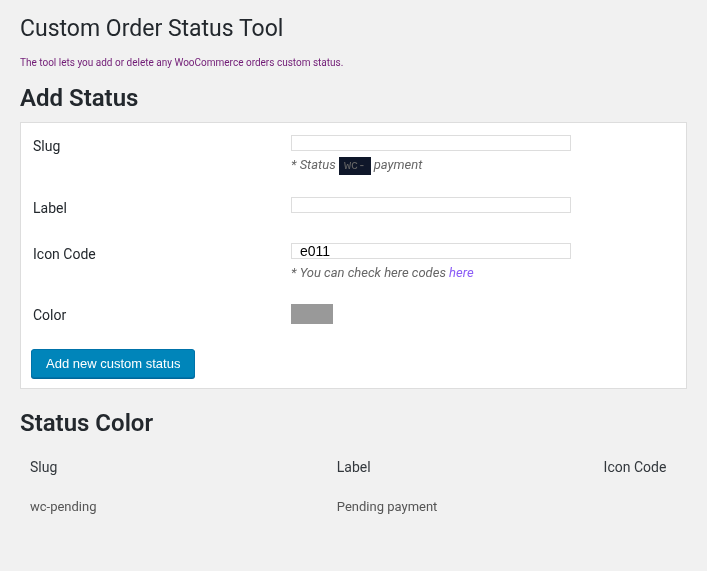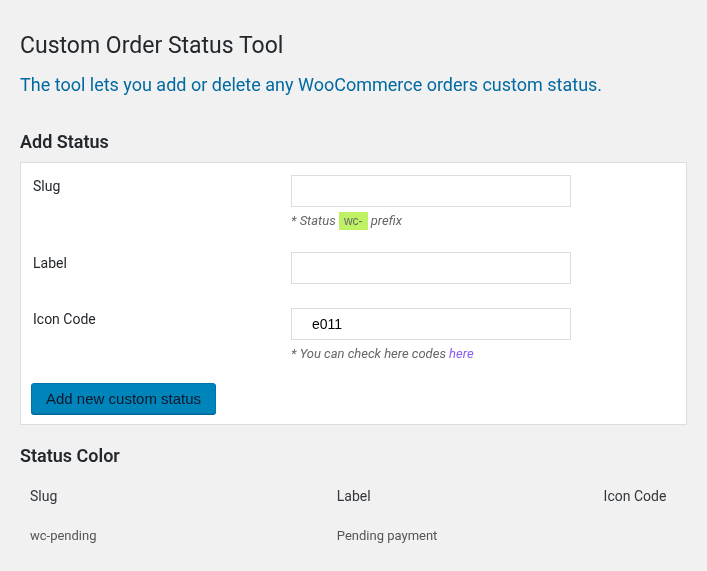--- a/index.html
+++ b/index.html
@@ -12,29 +12,29 @@
       background: #f1f1f1;
       color: #444;
       font-size: 13px;
       padding: 10px 20px;
       width: 707px;
     }
     h1 {
       font-size: 23px;
       font-weight: 400;
       color: #23282d;
-      margin: 22px 0 15px 0;
+      margin: 5px 0 15px 0;
     }
     .description {
-      font-size: 18px;
-      color: #0369a1;
-      margin-bottom: 36px;
+      font-size: 10px;
+      color: #701a75;
+      margin-bottom: 16px;
     }
     h2 {
-      font-size: 18px;
+      font-size: 24px;
       font-weight: 600;
       color: #23282d;
       margin-bottom: 10px;
     }
     .form-table {
       background: #fff;
       border: 1px solid #ddd;
       width: 100%;
       border-spacing: 0;
       margin-bottom: 20px;
@@ -50,39 +50,39 @@
       padding: 15px 10px 15px 12px;
       width: 260px;
       vertical-align: top;
     }
     .form-table td {
       padding: 12px 10px;
       vertical-align: top;
     }
     .form-table input[type="text"] {
       width: 280px;
-      padding: 4px 20px;
+      padding: 4px 8px;
       font-size: 14px;
       border: 1px solid #ddd;
       border-radius: 0;
       background: #fff;
-      height: 32px;
+      height: 16px;
     }
     .help-text {
       font-style: italic;
       color: #666;
       font-size: 13px;
       margin-top: 6px;
       display: block;
     }
     .help-text code {
       font-style: normal;
-      background: #bef264;
+      background: #0f172a;
       padding: 2px 5px;
-      font-family: Liberation Sans, sans-serif;
+      font-family: Liberation Mono, monospace;
       font-size: 12px;
     }
     .help-text a {
       color: #8b5cf6;
       text-decoration: none;
     }
     .color-swatch {
       width: 42px;
       height: 20px;
       border: 1px solid #999;
@@ -90,22 +90,22 @@
     }
     .color-gray {
       background: #999999;
     }
     .color-black {
       background: #000000;
     }
     .button-primary {
       background: #0085ba;
       border: 1px solid #0073aa;
-      color: #0f172a;
-      font-size: 15px;
+      color: #ffffff;
+      font-size: 13px;
       padding: 6px 14px;
       cursor: pointer;
       border-radius: 3px;
       box-shadow: 0 1px 0 #006799;
       margin: 10px;
       display: inline-block;
     }
     .submit-row td {
       padding: 0;
     }
@@ -139,37 +139,43 @@
 
 <h2>Add Status</h2>
 
 <table class="form-table">
   <tbody>
       <tr>
     <th>Slug</th>
     <td>
       <input type="text" value="" style="">
       <span class="help-text">
-        <span>* Status </span><code>wc-</code><span> prefix</span>
+        <span>* Status </span><code>wc-</code><span> payment</span>
       </span>
     </td>
   </tr>
   <tr>
     <th>Label</th>
     <td>
       <input type="text" value="" style="">
     </td>
   </tr>
   <tr>
     <th>Icon Code</th>
     <td>
       <input type="text" value="e011" style="">
       <span class="help-text">
         <span>* You can check here codes </span><a href="#">here</a>
       </span>
+    </td>
+  </tr>
+  <tr>
+    <th>Color</th>
+    <td>
+      <span class="color-swatch color-gray"></span>
     </td>
   </tr>
   <tr class="submit-row">
     <td colspan="2">
       <button class="button-primary">Add new custom status</button>
     </td>
   </tr>
 </tbody>
   </table>
 

